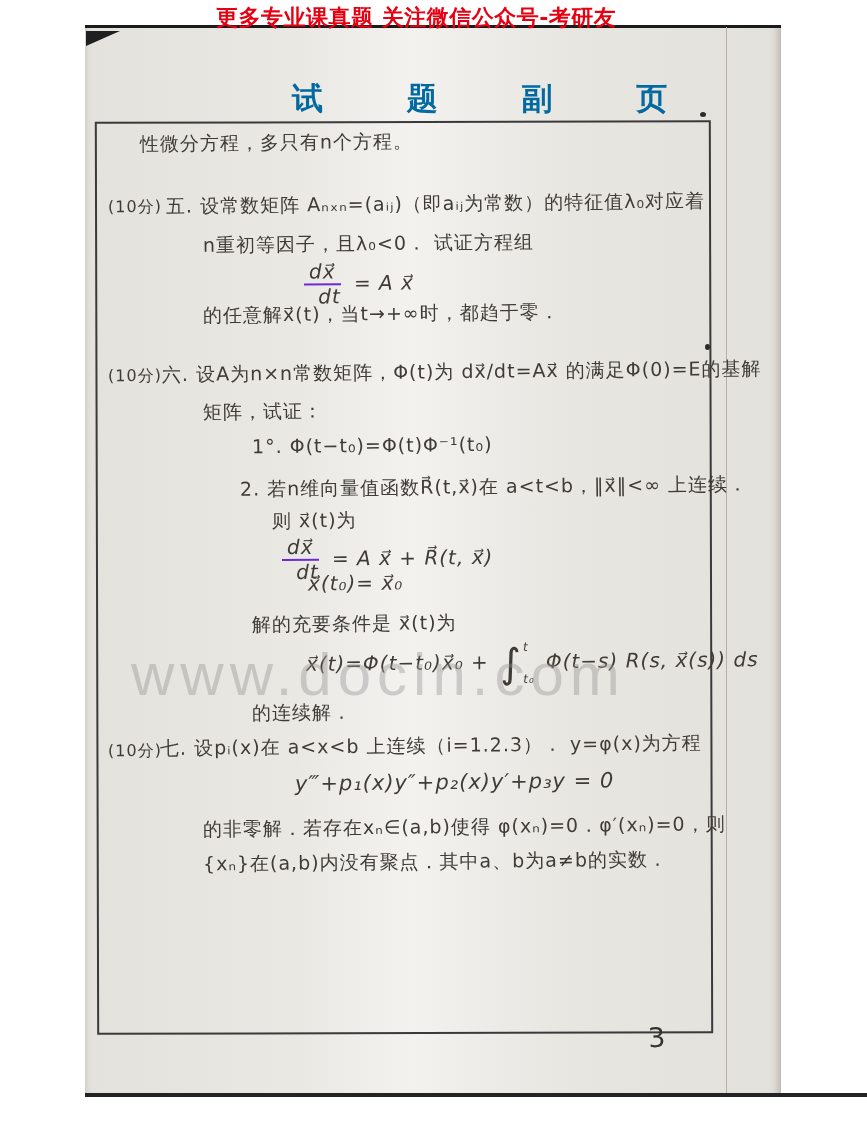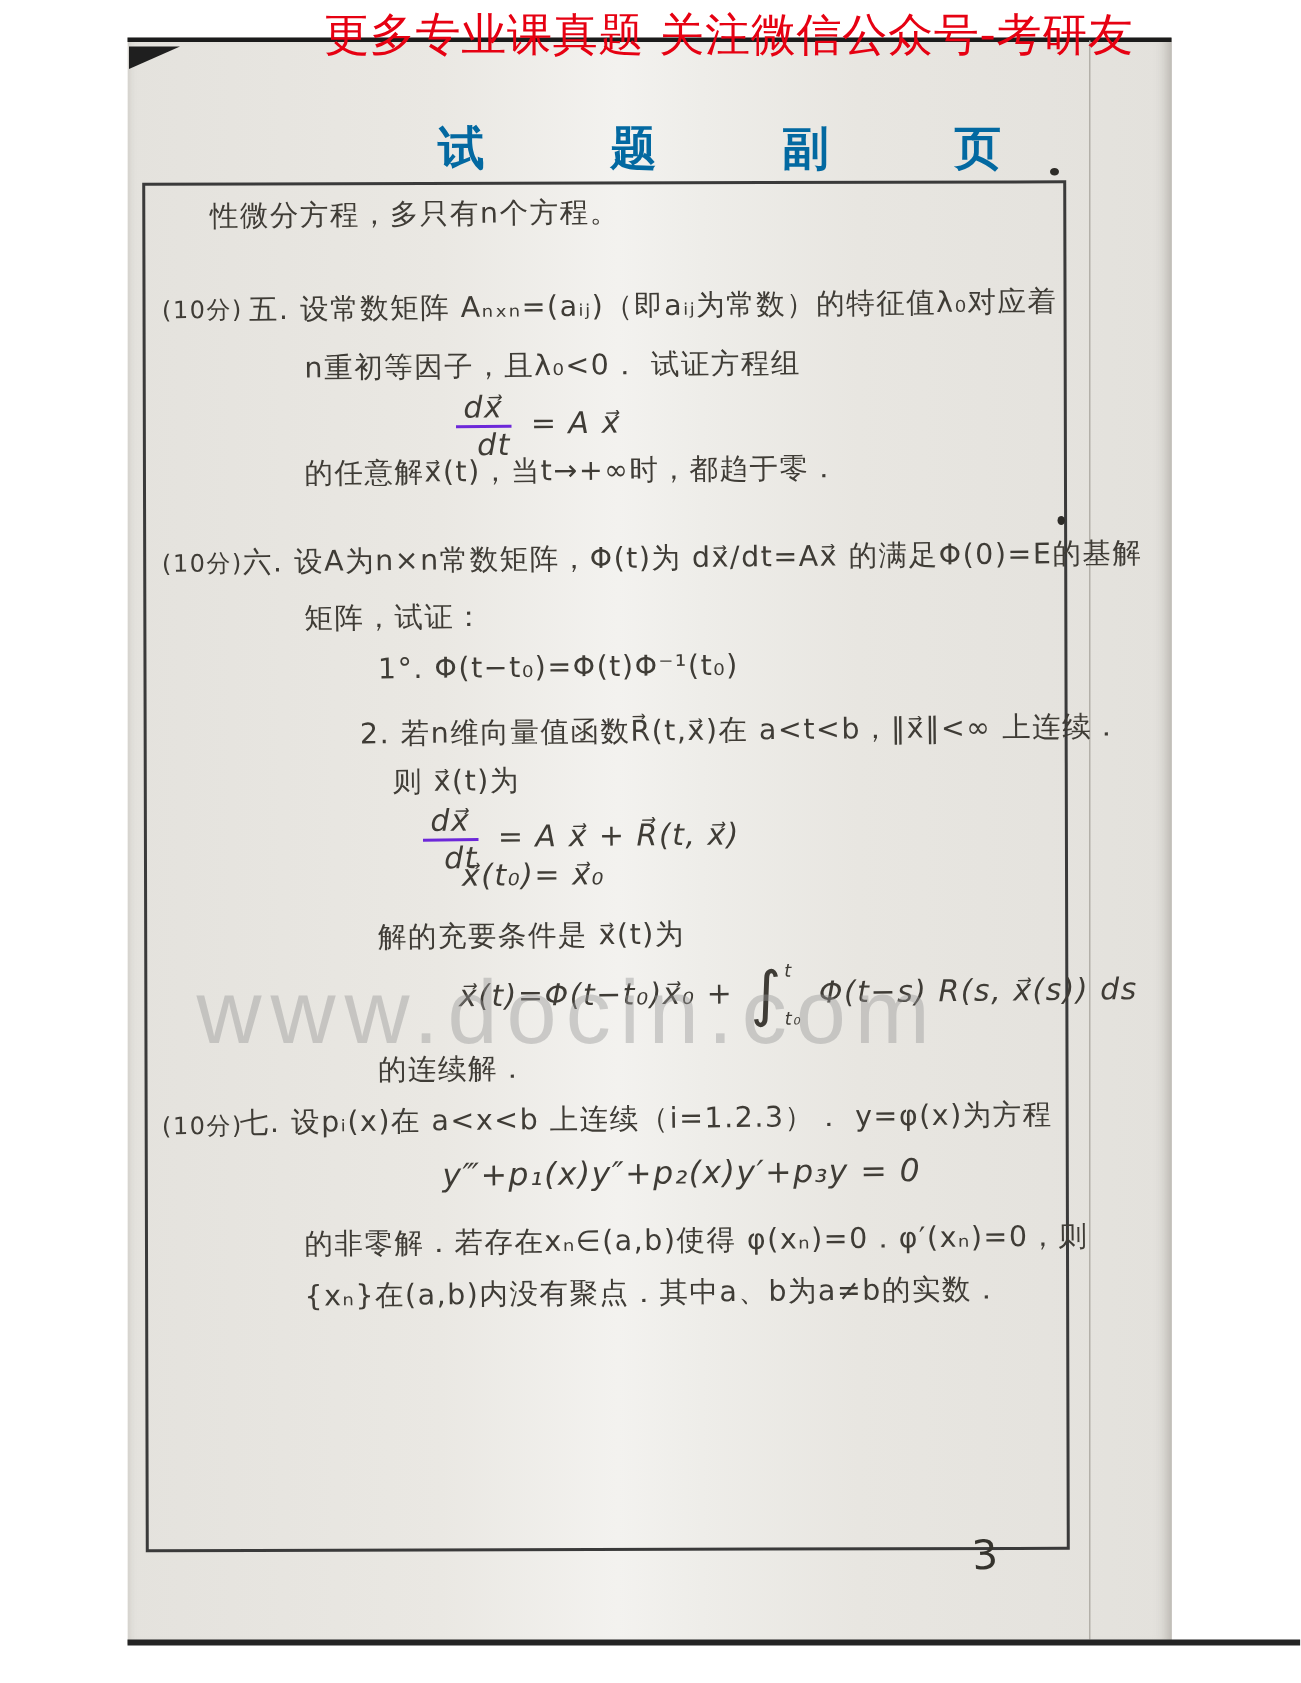--- a/index.html
+++ b/index.html
@@ -7,21 +7,21 @@
           font-family:"DejaVu Sans","Liberation Sans",sans-serif;}
   
   .scan-page{position:absolute;left:85px;top:25px;width:696px;height:1071px;
     background:linear-gradient(90deg,#e4e2dd 0%,#eae8e3 30%,#f3f2ef 47%,#eeede9 55%,#e8e6e1 70%,#e3e1dc 100%);
     box-shadow:inset -7px 0 9px -5px rgba(110,105,95,.45), inset 4px 0 6px -4px rgba(120,115,105,.30);}
   .top-edge{position:absolute;left:85px;top:25px;width:696px;height:3px;background:#1b1b1b;}
   .bottom-edge{position:absolute;left:85px;top:1093px;width:782px;height:4px;background:#242424;}
   .fold-line{position:absolute;left:726px;top:27px;width:1px;height:1066px;background:#b3b0a9;}
   .corner-wedge{position:absolute;left:86px;top:31px;width:0;height:0;
     border-top:15px solid #1f1f1f;border-right:34px solid transparent;}
-  .banner{position:absolute;left:216px;top:3px;font-size:30px;font-weight:normal;color:#e60112;
+  .banner{position:absolute;left:216px;top:3px;font-size:22px;font-weight:bold;color:#e60112;
     letter-spacing:.5px;white-space:nowrap;z-index:9;}
   .doc-title{position:absolute;left:292px;top:78px;font-family:"Liberation Serif","DejaVu Serif",serif;
     font-size:31px;font-weight:bold;color:#0369a1;letter-spacing:38px;white-space:nowrap;}
   .frame{position:absolute;left:96px;top:121px;width:612px;height:909px;
     border:2px solid #3a3a3a;transform:rotate(-.15deg);}
   
   .hw{position:absolute;color:#3f3c36;font-size:19px;white-space:nowrap;z-index:4;
       letter-spacing:1px;transform:rotate(-.6deg);}
   .hw.small{font-size:16px;}
   .formula{font-size:20px;font-style:italic;}
@@ -69,21 +69,21 @@
     </span>
     <span class="frhs">= A x⃗</span>
   </div>
   <div class="hw" style="left:203px;top:301px;">的任意解x⃗(t)，当t→+∞时，都趋于零．</div>
 
   <div class="hw small" style="left:108px;top:366px;">(10分)</div>
   <div class="hw" style="left:162px;top:359px;">六. 设A为n×n常数矩阵，Φ(t)为 dx⃗/dt=Ax⃗ 的满足Φ(0)=E的基解</div>
   <div class="hw" style="left:203px;top:399px;">矩阵，试证：</div>
   <div class="hw" style="left:252px;top:434px;">1°. Φ(t−t₀)=Φ(t)Φ⁻¹(t₀)</div>
   <div class="hw" style="left:240px;top:474px;">2. 若n维向量值函数R⃗(t,x⃗)在 a&lt;t&lt;b，‖x⃗‖&lt;∞ 上连续．</div>
-  <div class="hw" style="left:262px;top:508px;">则 x⃗(t)为</div>
+  <div class="hw" style="left:272px;top:508px;">则 x⃗(t)为</div>
   <div class="hw formula" style="left:282px;top:536px;">
     <span class="frac">
       <span class="fnum">dx⃗</span>
       <span class="fden">dt</span>
     </span>
     <span class="frhs">= A x⃗ + R⃗(t, x⃗)</span>
   </div>
   <div class="hw formula" style="left:308px;top:571px;">x⃗(t₀)= x⃗₀</div>
   <div class="hw" style="left:252px;top:611px;">解的充要条件是 x⃗(t)为</div>
   <div class="hw formula" style="left:306px;top:640px;">

